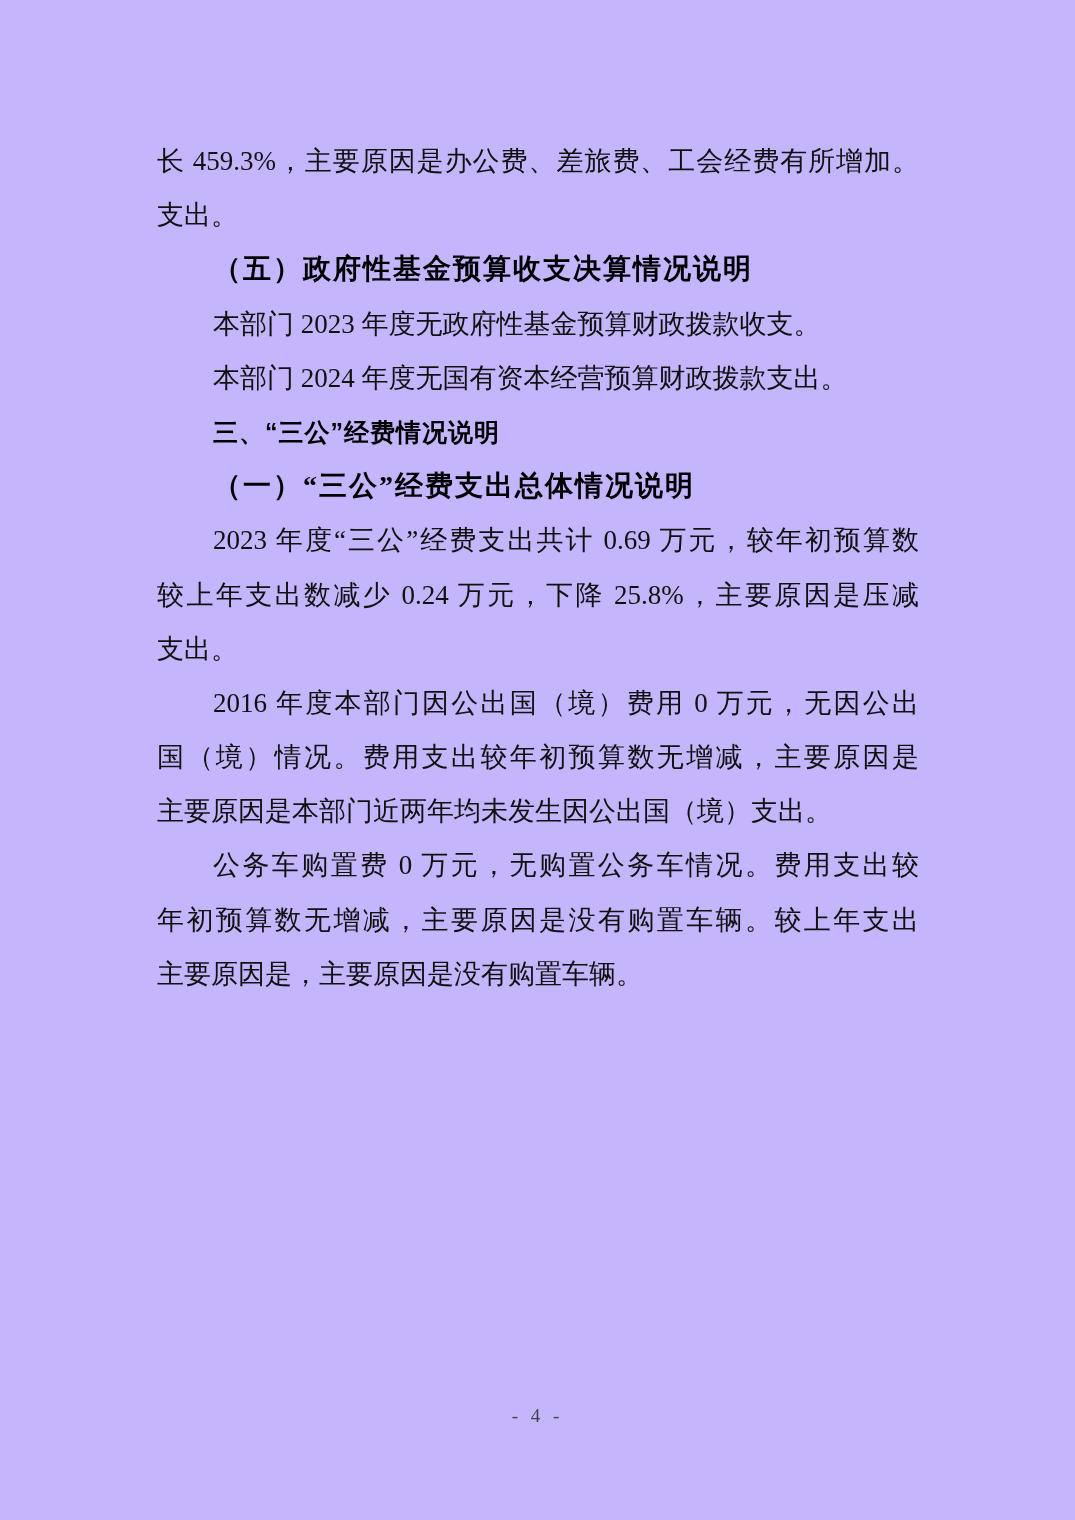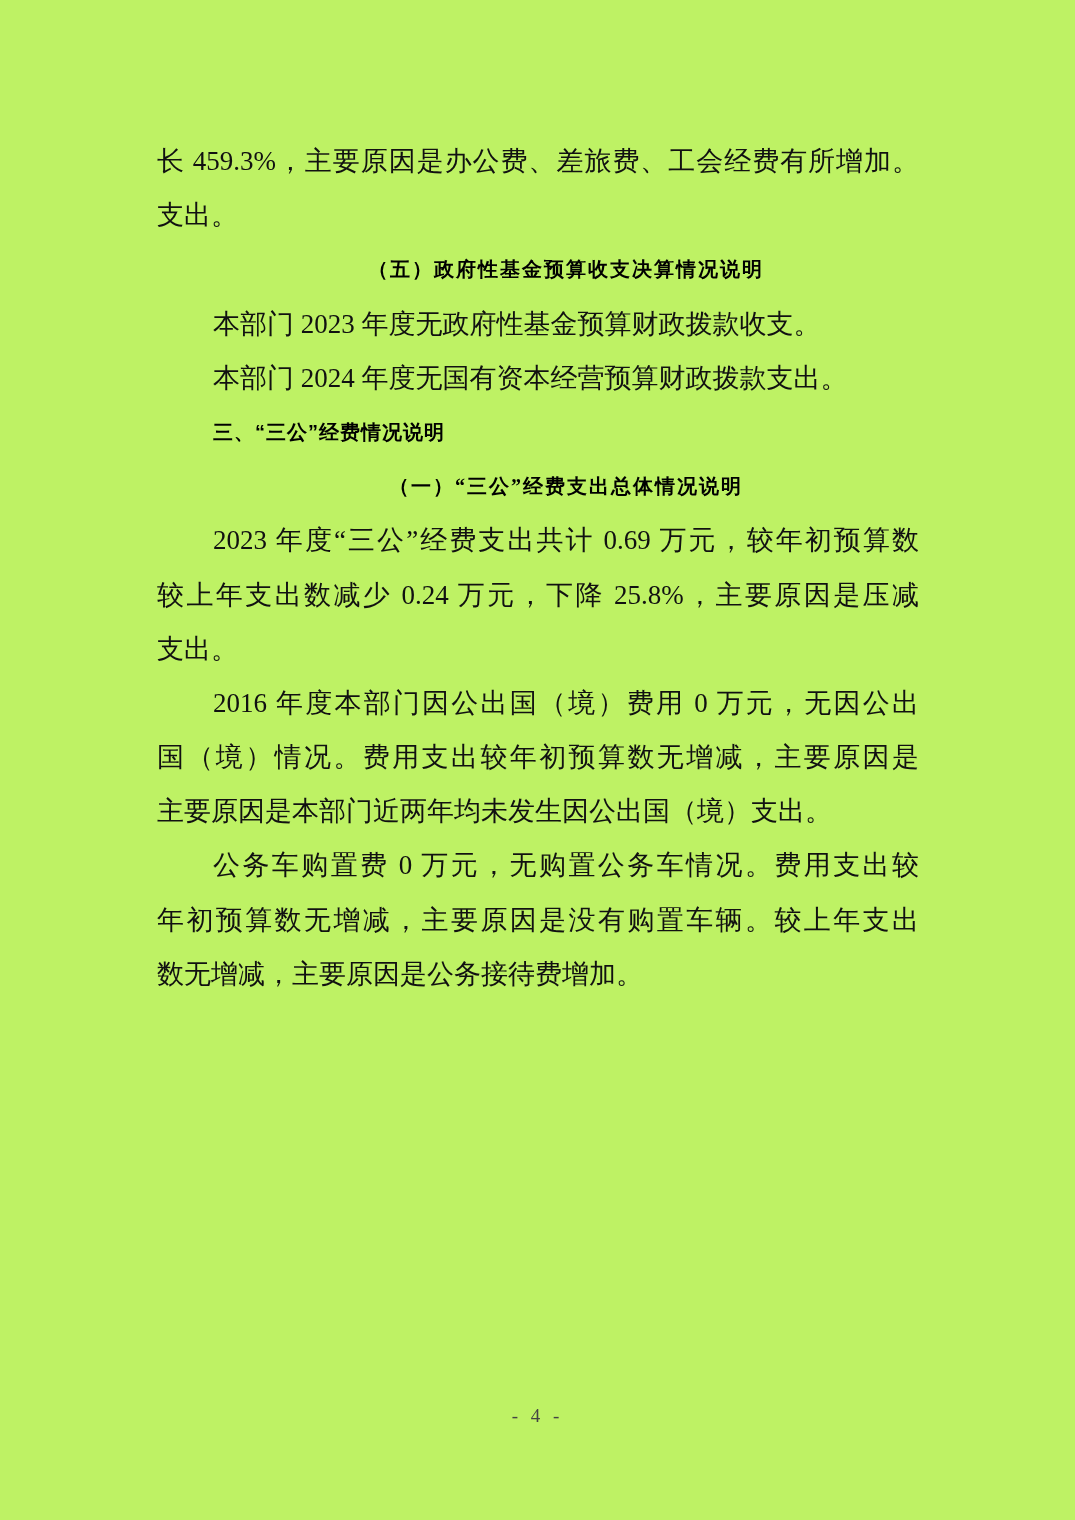--- a/index.html
+++ b/index.html
@@ -4,21 +4,21 @@
 <style>
   * { margin: 0; padding: 0; box-sizing: border-box; }
   html, body {
     background: #ffffff;
     font-family: "Liberation Serif", "DejaVu Serif", serif;
   }
   .page {
     position: relative;
     width: 1075px;
     height: 1520px;
-    background: #bef264;
+    background: #c4b5fd;
     color: #000000;
     overflow: hidden;
   }
   .content {
     position: absolute;
     left: 157px;
     top: 134px;
     width: 762px;
   }
   .line {
@@ -34,31 +34,30 @@
     text-align: justify;
     text-align-last: justify;
     text-justify: inter-character;
   }
   .line.indent {
     text-indent: 56px;
   }
   .line.heading-1 {
     font-family: "Liberation Sans", "DejaVu Sans", sans-serif;
     font-weight: bold;
-    font-size: 20px;
+    font-size: 25px;
     letter-spacing: 1px;
     color: #000000;
   }
   .line.heading-2 {
     font-family: "Liberation Serif", "DejaVu Serif", serif;
     font-weight: bold;
-    font-size: 20px;
+    font-size: 28px;
     letter-spacing: 2px;
     color: #000000;
-    text-align: center;
   }
   .footer {
     position: absolute;
     left: 0;
     top: 1405px;
     width: 1075px;
     text-align: center;
     font-size: 19px;
     letter-spacing: 4px;
     color: #444444;
@@ -78,16 +77,16 @@
       <div class="line heading-1 indent">三、“三公”经费情况说明</div>
       <div class="line heading-2 indent">（一）“三公”经费支出总体情况说明</div>
       <div class="line body indent justify">2023 年度“三公”经费支出共计 0.69 万元，较年初预算数</div>
       <div class="line body justify">较上年支出数减少 0.24 万元，下降 25.8%，主要原因是压减</div>
       <div class="line body">支出。</div>
       <div class="line body indent justify">2016 年度本部门因公出国（境）费用 0 万元，无因公出</div>
       <div class="line body justify">国（境）情况。费用支出较年初预算数无增减，主要原因是</div>
       <div class="line body">主要原因是本部门近两年均未发生因公出国（境）支出。</div>
       <div class="line body indent justify">公务车购置费 0 万元，无购置公务车情况。费用支出较</div>
       <div class="line body justify">年初预算数无增减，主要原因是没有购置车辆。较上年支出</div>
-      <div class="line body">数无增减，主要原因是公务接待费增加。</div>
+      <div class="line body">主要原因是，主要原因是没有购置车辆。</div>
     </div>
   <div class="footer">- 4 -</div>
 </div>
 
 </body></html>

